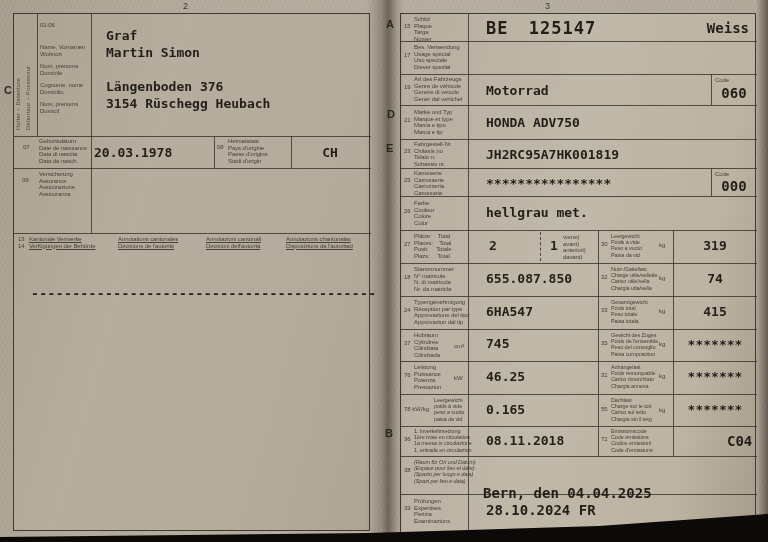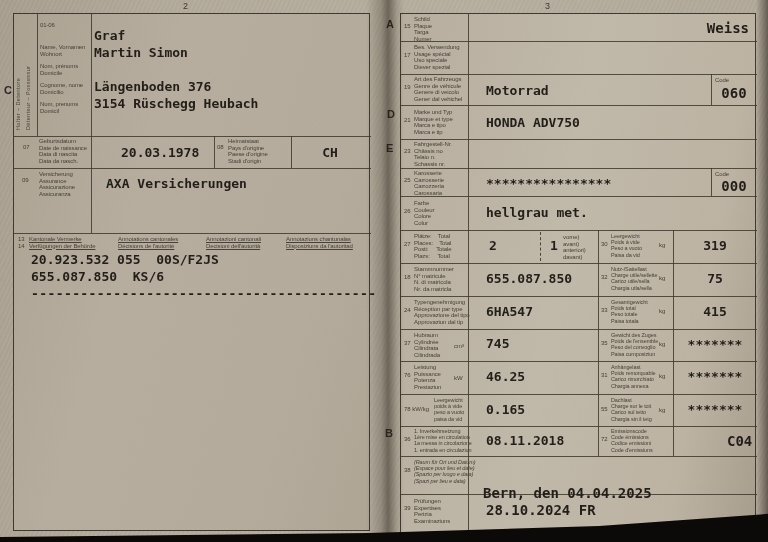--- a/index.html
+++ b/index.html
@@ -61,63 +61,60 @@
     <div class="ml" style="left:26px;top:8px">01-06</div>
     <div class="ml" style="left:26px;top:30px;width:50px">Name, Vornamen
 Wohnort</div>
     <div class="ml" style="left:26px;top:49px;width:50px">Nom, prénoms
 Domicile</div>
     <div class="ml" style="left:26px;top:68px;width:50px">Cognome, nome
 Domicilio</div>
     <div class="ml" style="left:26px;top:87px;width:50px">Num, prenums
 Domicil</div>
     <div class="vl" style="left:77px;top:0;height:219px"></div>
-    <div class="tv lines" style="left:80px;top:13px">Graf
+    <div class="tv lines" style="left:92px;top:13px">Graf
 Martin Simon
 
 Längenboden 376
 3154 Rüschegg Heubach</div>
     <div class="hl" style="left:0;top:122px;width:357px"></div>
 
     <div class="fnum" style="left:9px;top:130px">07</div>
     <div class="ml" style="left:25px;top:124px">Geburtsdatum
 Date de naissance
 Data di nascita
 Data da nasch.</div>
-    <div class="tv" style="left:107px;top:131px">20.03.1978</div>
+    <div class="tv" style="left:80px;top:131px">20.03.1978</div>
     <div class="vl" style="left:200px;top:122px;height:32px"></div>
     <div class="fnum" style="left:203px;top:130px">08</div>
     <div class="ml" style="left:214px;top:124px">Heimatstaat
 Pays d'origine
 Paese d'origine
 Stadi d'origin</div>
     <div class="vl" style="left:277px;top:122px;height:32px"></div>
     <div class="tv ctr" style="left:277px;top:131px;width:78px">CH</div>
     <div class="hl" style="left:0;top:154px;width:357px"></div>
 
     <div class="fnum" style="left:8px;top:163px">09</div>
     <div class="ml" style="left:25px;top:157px">Versicherung
 Assurance
 Assicurazione
 Assicuranza</div>
-    <div class="tv" style="left:92px;top:162px">AXA Versicherungen</div>
     <div class="hl" style="left:0;top:219px;width:357px"></div>
 
     <div class="ml" style="left:4px;top:222px">13
 14</div>
     <div class="ml ul" style="left:15px;top:222px">Kantonale Vermerke
 Verfügungen der Behörde</div>
     <div class="ml ul" style="left:104px;top:222px">Annotations cantonales
 Décisions de l'autorité</div>
     <div class="ml ul" style="left:192px;top:222px">Annotazioni cantonali
 Decisioni dell'autorità</div>
     <div class="ml ul" style="left:272px;top:222px">Annotaziuns chantunalas
 Disposiziuns da l'autoritad</div>
-    <div class="tv lines" style="left:17px;top:237px">20.923.532 055  00S/F2JS
-655.087.850  KS/6</div>
     <div class="tv" style="left:17px;top:272px;letter-spacing:.4px">------------------------------------------</div>
   </div>
 
   <div class="page" id="rp">
 
     <div class="vl" style="left:67px;top:0;height:529px"></div>
     <div class="vl" style="left:197px;top:216px;height:226px"></div>
     <div class="vl" style="left:272px;top:216px;height:226px"></div>
     <div class="vl" style="left:310px;top:60px;height:31px"></div>
     <div class="vl" style="left:310px;top:154px;height:28px"></div>
@@ -136,20 +133,21 @@
     <div class="hl" style="left:0;top:380px;width:356px"></div>
     <div class="hl" style="left:0;top:412px;width:356px"></div>
     <div class="hl" style="left:0;top:442px;width:356px"></div>
     <div class="hl" style="left:0;top:480px;width:356px"></div>
 
     <div class="fnum" style="left:3px;top:9px">15</div>
     <div class="ml" style="left:13px;top:2px">Schild
 Plaque
 Targa
 Numer</div>
+    <div class="tv big" style="left:85px;top:4px">BE 125147</div>
     <div class="tv mid" style="right:6px;top:6px;position:absolute">Weiss</div>
 
     <div class="fnum" style="left:3px;top:38px">17</div>
     <div class="ml" style="left:13px;top:30px">Bes. Verwendung
 Usage spécial
 Uso speciale
 Diever spezial</div>
 
     <div class="fnum" style="left:3px;top:70px">19</div>
     <div class="ml" style="left:13px;top:62px">Art des Fahrzeugs
@@ -165,20 +163,21 @@
 Marque et type
 Marca e tipo
 Marca e tip</div>
     <div class="tv" style="left:85px;top:101px">HONDA ADV750</div>
 
     <div class="fnum" style="left:3px;top:134px">23</div>
     <div class="ml" style="left:13px;top:127px">Fahrgestell-Nr.
 Châssis no
 Telaio n.
 Schassis nr.</div>
+    <div class="tv" style="left:85px;top:133px">JH2RC95A7HK001819</div>
 
     <div class="fnum" style="left:3px;top:163px">25</div>
     <div class="ml" style="left:13px;top:156px">Karosserie
 Carrosserie
 Carrozzeria
 Carossaria</div>
     <div class="tv" style="left:85px;top:162px">****************</div>
     <div class="ml" style="left:314px;top:157px">Code</div>
     <div class="tv mid ctr" style="left:310px;top:164px;width:46px">000</div>
 
@@ -214,21 +213,21 @@
 N° matricule
 N. di matricola
 Nr. da matricla</div>
     <div class="tv" style="left:85px;top:257px">655.087.850</div>
     <div class="fnum" style="left:200px;top:260px">32</div>
     <div class="ml sm" style="left:210px;top:252px">Nutz-/Sattellast
 Charge utile/sellette
 Carico utile/sella
 Chargia utla/sella</div>
     <div class="unit" style="left:258px;top:261px">kg</div>
-    <div class="tv ctr" style="left:272px;top:257px;width:84px">75</div>
+    <div class="tv ctr" style="left:272px;top:257px;width:84px">74</div>
 
     <div class="fnum" style="left:3px;top:293px">24</div>
     <div class="ml" style="left:13px;top:285px">Typengenehmigung
 Réception par type
 Approvazione del tipo
 Approvaziun dal tip</div>
     <div class="tv" style="left:85px;top:290px">6HA547</div>
     <div class="fnum" style="left:200px;top:293px">33</div>
     <div class="ml sm" style="left:210px;top:285px">Gesamtgewicht
 Poids total

